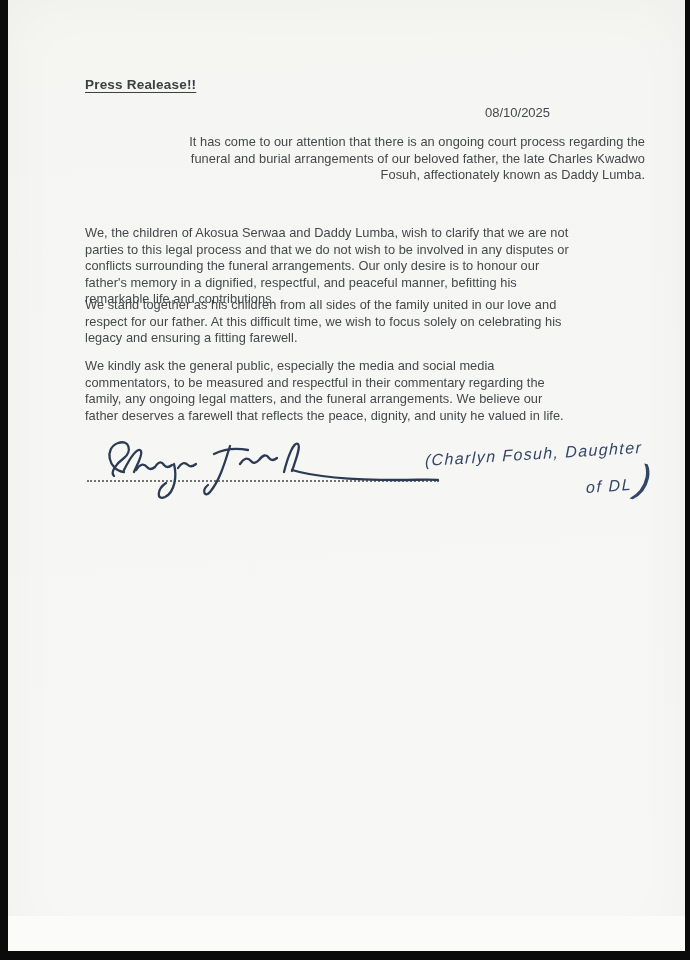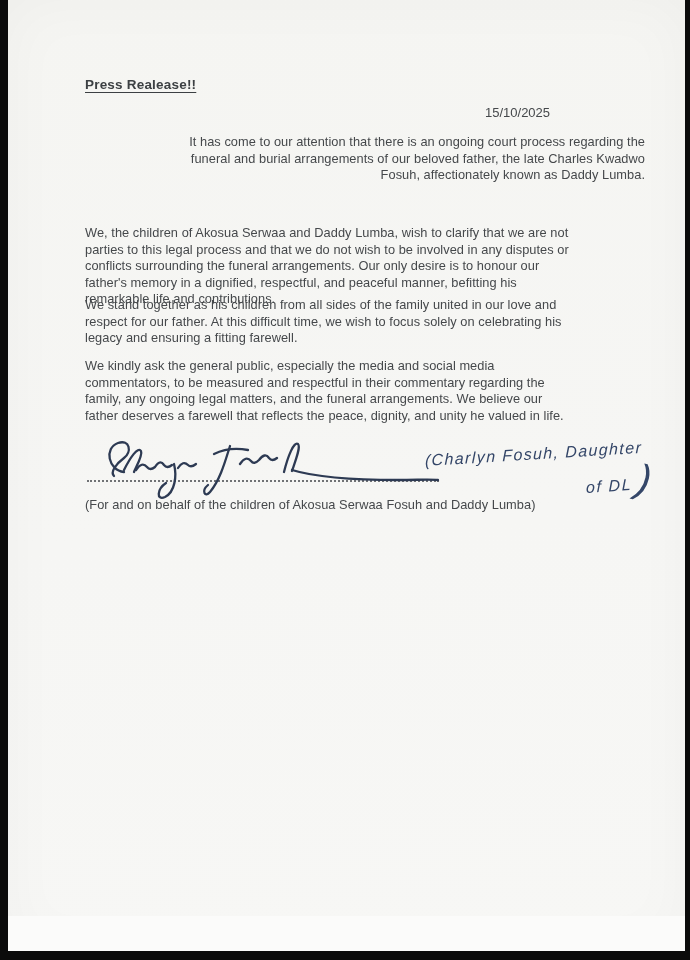--- a/index.html
+++ b/index.html
@@ -118,21 +118,21 @@
 </style>
 </head>
 <body>
 
 <div class="scan">
   <div class="paper">
     <div class="bottom-band"></div>
 
     <div class="abs title">Press Realease!!</div>
 
-    <div class="abs date">15/10/2025</div>
+    <div class="abs date">08/10/2025</div>
 
     <div class="abs para p1">It has come to our attention that there is an ongoing court process regarding the
 funeral and burial arrangements of our beloved father, the late Charles Kwadwo
 Fosuh, affectionately known as Daddy Lumba.</div>
     <div class="abs para p2">We, the children of Akosua Serwaa and Daddy Lumba, wish to clarify that we are not
 parties to this legal process and that we do not wish to be involved in any disputes or
 conflicts surrounding the funeral arrangements. Our only desire is to honour our
 father's memory in a dignified, respectful, and peaceful manner, befitting his
 remarkable life and contributions.</div>
     <div class="abs para p4">We kindly ask the general public, especially the media and social media
@@ -166,15 +166,14 @@
         <path d="M206,38 C210,22 216,7 220,10 C223,13 217,28 214,37"></path>
 
         <path d="M214,36 C240,44 280,46 320,46 C340,46 352,45 360,46"></path>
       </g>
     </svg>
 
     <div class="abs hand note1">(Charlyn Fosuh, Daughter</div>
     <div class="abs hand note2">of DL</div>
     <div class="abs hand paren">)</div>
 
-    <div class="abs caption">(For and on behalf of the children of Akosua Serwaa Fosuh and Daddy Lumba)</div>
   </div>
 </div>
 
 </body></html>

